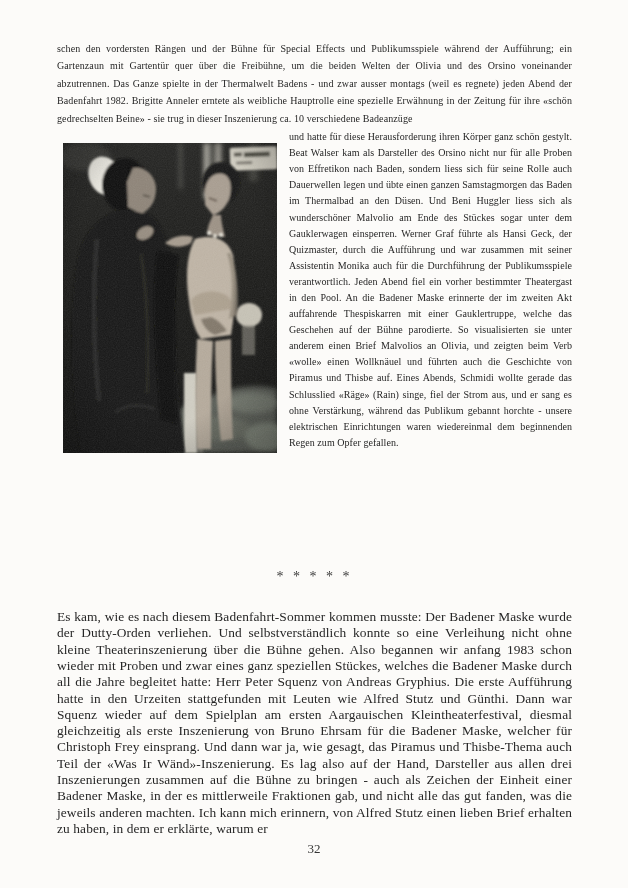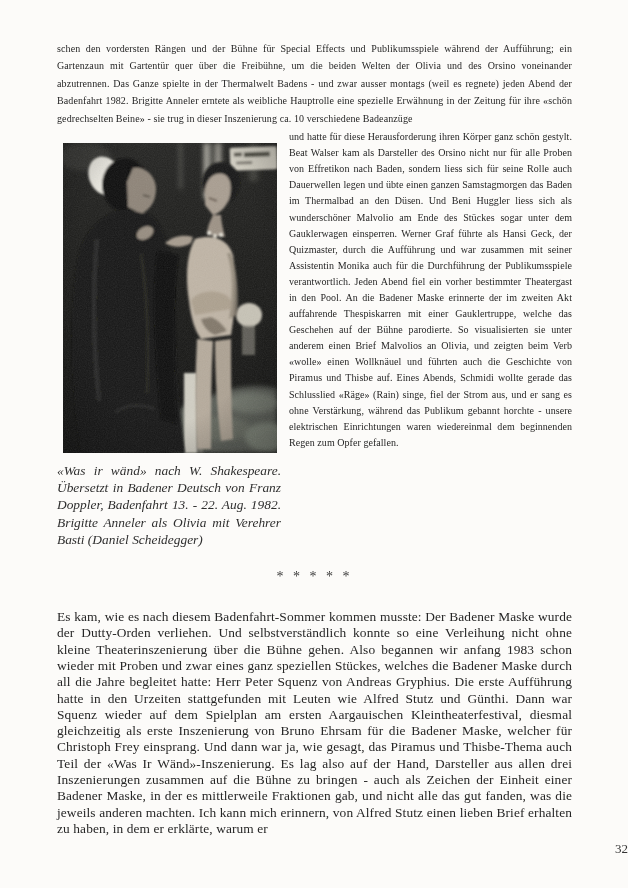--- a/index.html
+++ b/index.html
@@ -72,21 +72,21 @@
     font-size: 13.4px;
     line-height: 16.3px;
     text-align: justify;
     letter-spacing: 0.1px;
   }
   .page-number {
     position: absolute;
     left: 0;
     right: 0;
     top: 841px;
-    text-align: right;
+    text-align: center;
     font-size: 13px;
     color: #333;
   }
 </style>
 </head>
 <body>
 
 <div class="page">
 
   <p class="para-top">schen den vordersten Rängen und der Bühne für Special Effects und Publikumsspiele während der Aufführung; ein Gartenzaun mit Gartentür quer über die Freibühne, um die beiden Welten der Olivia und des Orsino voneinander abzutrennen. Das Ganze spielte in der Thermalwelt Badens - und zwar ausser montags (weil es regnete) jeden Abend der Badenfahrt 1982. Brigitte Anneler erntete als weibliche Hauptrolle eine spezielle Erwähnung in der Zeitung für ihre «schön gedrechselten Beine» - sie trug in dieser Inszenierung ca. 10 verschiedene Badeanzüge</p>
@@ -179,21 +179,20 @@
             <path d="M128,158 C132,150 146,146 158,150 C166,152 170,158 168,166 L132,172 Z" fill="#ab9e8d" opacity="0.9"></path>
             <path d="M138,176 C140,184 146,190 152,192 L164,188 C160,182 154,176 148,174 Z" fill="#6d6456" opacity="0.75"></path>
             <path d="M134,196 C132,232 132,270 134,306 L148,306 C148,270 148,234 150,198 Z" fill="#b6ab9c"></path>
             <path d="M152,198 C152,232 154,266 158,298 L170,296 C168,262 168,228 168,196 Z" fill="#ada293"></path>
           </g>
 
           <rect width="214" height="310" fill="url(#vin)"></rect>
           <rect width="214" height="310" filter="url(#grain)" opacity="0.13"></rect>
         </svg>
       </div>
-      <figcaption class="photo-caption">«Was ir wänd» nach W. Shakespeare. Übersetzt in Badener Deutsch von Franz Doppler, Badenfahrt 13. - 22. Aug. 1982. Brigitte Anneler als Olivia mit Verehrer Basti (Daniel Scheidegger)</figcaption>
     </figure>
 
     <p class="para-wrap">und hatte für diese Herausforderung ihren Körper ganz schön gestylt. Beat Walser kam als Darsteller des Orsino nicht nur für alle Proben von Effretikon nach Baden, sondern liess sich für seine Rolle auch Dauerwellen legen und übte einen ganzen Samstagmorgen das Baden im Thermalbad an den Düsen. Und Beni Huggler liess sich als wunderschöner Malvolio am Ende des Stückes sogar unter dem Gauklerwagen einsperren. Werner Graf führte als Hansi Geck, der Quizmaster, durch die Aufführung und war zusammen mit seiner Assistentin Monika auch für die Durchführung der Publikumsspiele verantwortlich. Jeden Abend fiel ein vorher bestimmter Theatergast in den Pool. An die Badener Maske erinnerte der im zweiten Akt auffahrende Thespiskarren mit einer Gauklertruppe, welche das Geschehen auf der Bühne parodierte. So visualisierten sie unter anderem einen Brief Malvolios an Olivia, und zeigten beim Verb «wolle» einen Wollknäuel und führten auch die Geschichte von Piramus und Thisbe auf. Eines Abends, Schmidi wollte gerade das Schlusslied «Räge» (Rain) singe, fiel der Strom aus, und er sang es ohne Verstärkung, während das Publikum gebannt horchte - unsere elektrischen Einrichtungen waren wiedereinmal dem beginnenden Regen zum Opfer gefallen.</p>
   </div>
 
   <div class="separator">* * * * *</div>
 
   <p class="para-bottom">Es kam, wie es nach diesem Badenfahrt-Sommer kommen musste: Der Badener Maske wurde der Dutty-Orden verliehen. Und selbstverständlich konnte so eine Verleihung nicht ohne kleine Theaterinszenierung über die Bühne gehen. Also begannen wir anfang 1983 schon wieder mit Proben und zwar eines ganz speziellen Stückes, welches die Badener Maske durch all die Jahre begleitet hatte: Herr Peter Squenz von Andreas Gryphius. Die erste Aufführung hatte in den Urzeiten stattgefunden mit Leuten wie Alfred Stutz und Günthi. Dann war Squenz wieder auf dem Spielplan am ersten Aargauischen Kleintheaterfestival, diesmal gleichzeitig als erste Inszenierung von Bruno Ehrsam für die Badener Maske, welcher für Christoph Frey einsprang. Und dann war ja, wie gesagt, das Piramus und Thisbe-Thema auch Teil der «Was Ir Wänd»-Inszenierung. Es lag also auf der Hand, Darsteller aus allen drei Inszenierungen zusammen auf die Bühne zu bringen - auch als Zeichen der Einheit einer Badener Maske, in der es mittlerweile Fraktionen gab, und nicht alle das gut fanden, was die jeweils anderen machten. Ich kann mich erinnern, von Alfred Stutz einen lieben Brief erhalten zu haben, in dem er erklärte, warum er</p>
 
   <div class="page-number">32</div>

